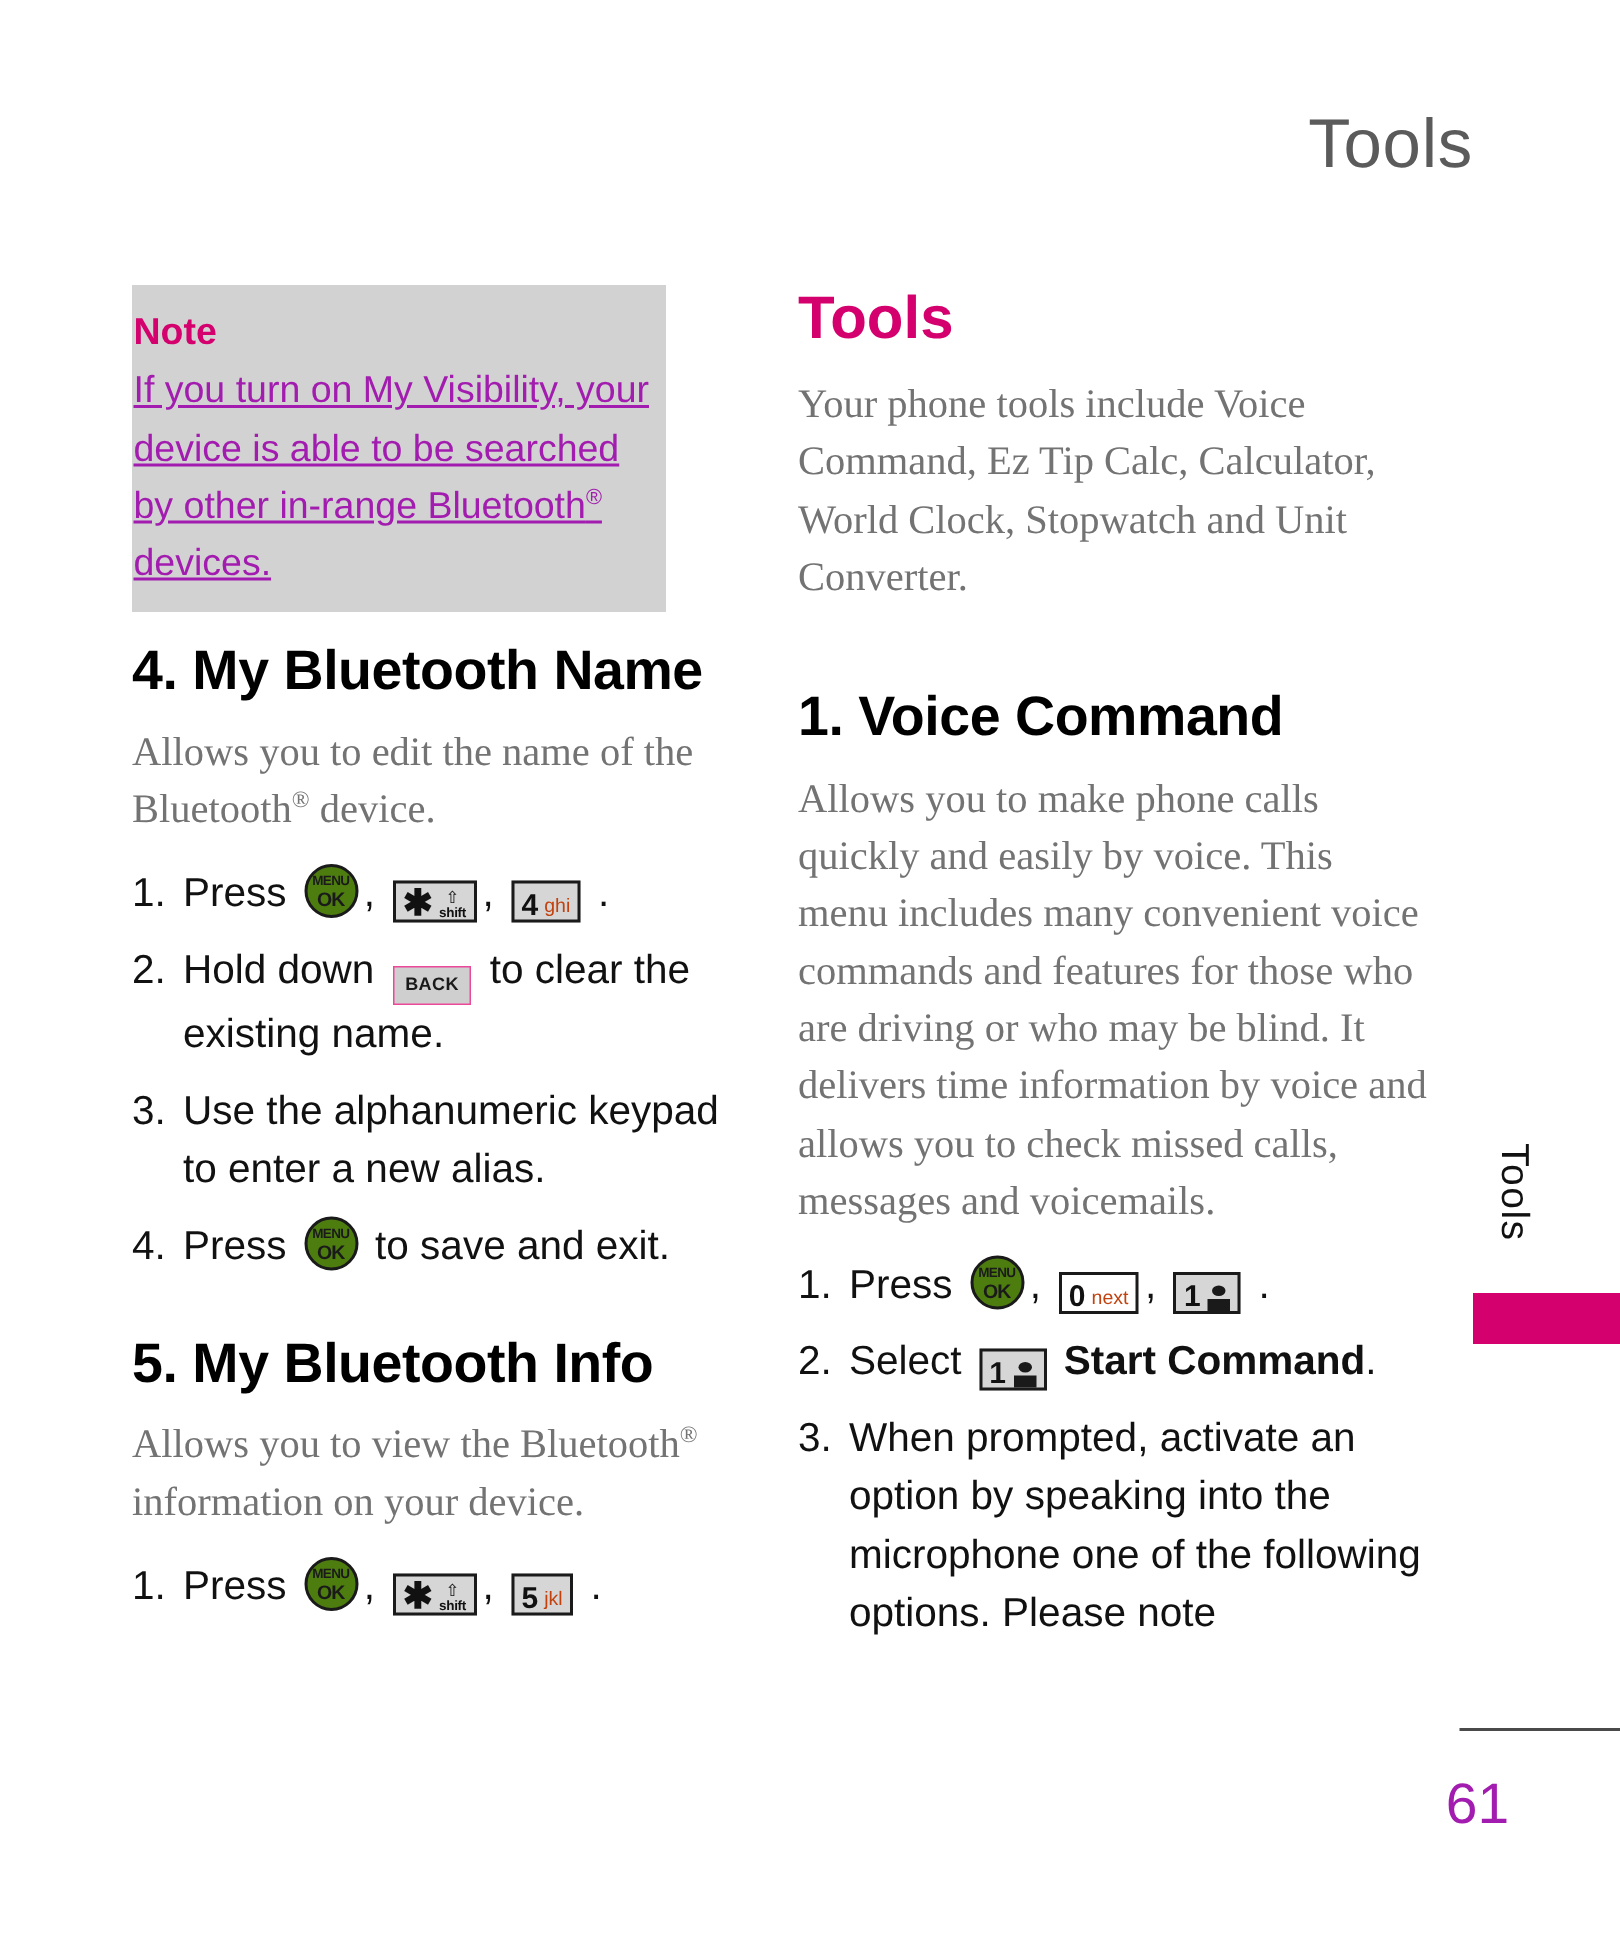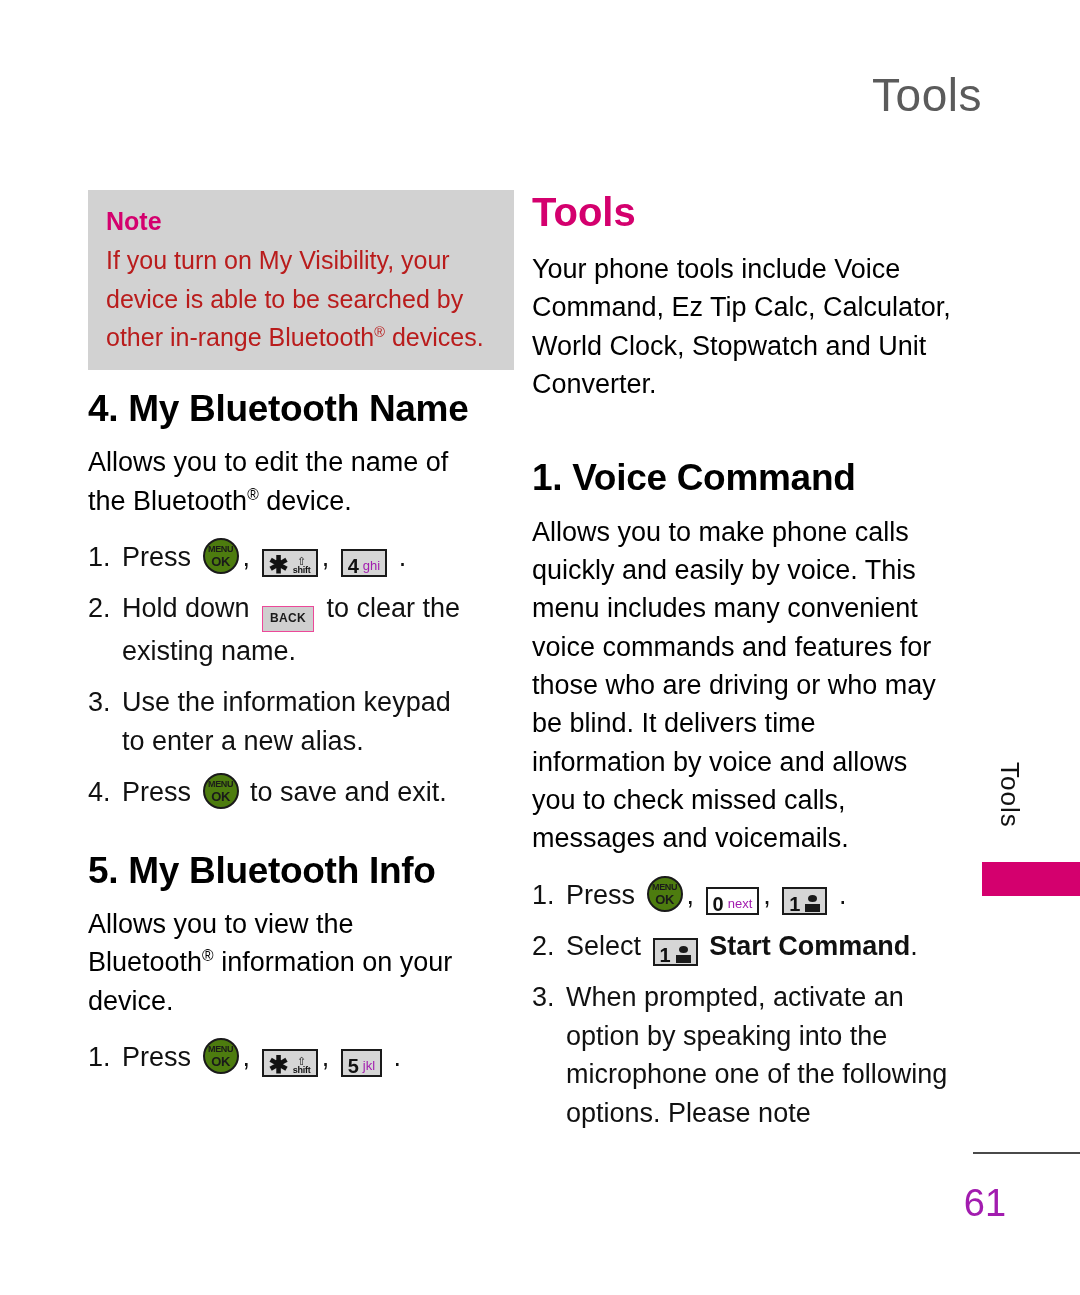--- a/index.html
+++ b/index.html
@@ -31,36 +31,37 @@
   .col {
     position: absolute;
     top: 190px;
   }
   .col-left  { left: 88px;  width: 392px; }
   .col-right { left: 532px; width: 420px; }
 
   
   .note-box {
     background: #d2d2d2;
-    padding: 16px 0 14px 18px;
-    width: 426px;
+    padding: 16px 0 14px 1px;
+    width: 356px;
     box-sizing: border-box;
     margin-bottom: 14px;
   }
   .note-title {
     color: #d4006e;
     font-weight: bold;
     font-size: 25px;
     line-height: 1.25;
     margin-bottom: 4px;
   }
   .note-body {
     font-size: 25px;
     line-height: 1.53;
-    color: #b91c1c;
+    color: #a21caf;
+    text-decoration: underline;
   }
 
   
   h2.section-head {
     color: #000000;
     font-size: 37px;
     font-weight: bold;
     margin: 18px 0 14px 0;
     line-height: 1.12;
     letter-spacing: -0.3px;
@@ -71,21 +72,22 @@
     font-weight: bold;
     margin: 0 0 16px 0;
     line-height: 1.1;
   }
 
   
   p.body {
     font-size: 27px;
     line-height: 1.42;
     margin: 0 0 18px 0;
-    color: #000000;
+    color: #737373;
+    font-family: Liberation Serif, serif;
   }
 
   
   .step {
     display: flex;
     font-size: 27px;
     line-height: 1.44;
     margin: 0 0 12px 0;
     color: #111111;
     align-items: flex-start;
@@ -136,21 +138,21 @@
   }
   .key-rect .digit {
     font-size: 20px;
     font-weight: bold;
     color: #111111;
     vertical-align: middle;
     font-family: "Liberation Sans", sans-serif;
   }
   .key-rect .sub {
     font-size: 13px;
-    color: #a21caf;
+    color: #c2410c;
     vertical-align: middle;
     margin-left: 4px;
     font-family: "Liberation Sans", sans-serif;
   }
   .key-rect .star {
     font-size: 24px;
     font-weight: bold;
     vertical-align: middle;
     line-height: 1;
     display: inline-block;
@@ -283,21 +285,21 @@
     <span class="num">2.</span>
     <span class="txt">
       <span>Hold down</span>
       <span class="key-back">BACK</span>
       <span>to clear the existing name.</span>
     </span>
   </div>
 
   <div class="step">
     <span class="num">3.</span>
-    <span class="txt">Use the information keypad to enter a new alias.</span>
+    <span class="txt">Use the alphanumeric keypad to enter a new alias.</span>
   </div>
 
   <div class="step">
     <span class="num">4.</span>
     <span class="txt">
       <span>Press</span>
       <span class="key-round"><span class="kr-top">MENU</span><span class="kr-bot">OK</span></span>
       <span>to save and exit.</span>
     </span>
   </div>

